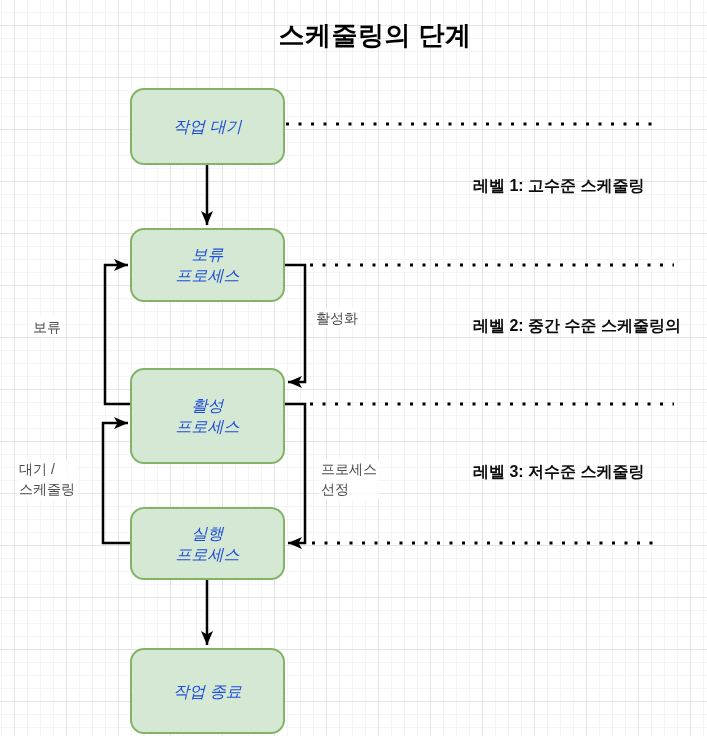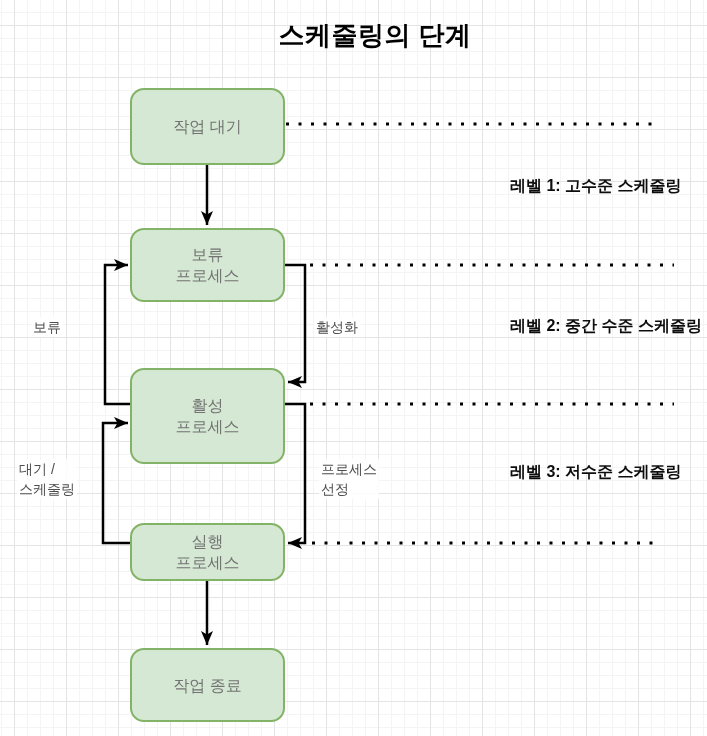--- a/index.html
+++ b/index.html
@@ -38,42 +38,42 @@
     background: #d5e8d4;
     border: 2px solid #82b366;
     border-radius: 14px;
     display: flex;
     align-items: center;
     justify-content: center;
   }
   .node-label {
     font-size: 16px;
     line-height: 21px;
-    color: #737373;
+    color: #1d4ed8;
     text-align: center;
     white-space: pre-line;
+    font-style: italic;
   }
 
   .edge-label {
     position: absolute;
     font-size: 14px;
     line-height: 20px;
     color: #4d4d4d;
     white-space: pre-line;
     background: rgba(255,255,255,0.85);
     padding: 0 2px;
   }
 
   .level-label {
     position: absolute;
     font-size: 16px;
     font-weight: bold;
     color: #0d0d0d;
     white-space: nowrap;
-    margin-left: 37px;
   }
 
   svg.wires {
     position: absolute;
     left: 0; top: 0;
     width: 707px; height: 736px;
     pointer-events: none;
   }
 </style>
 </head>
@@ -112,32 +112,32 @@
     <span class="node-label">작업 대기</span>
   </div>
   <div class="node" style="top:228px; height:74px;">
     <span class="node-label">보류
 프로세스</span>
   </div>
   <div class="node" style="top:368px; height:96px;">
     <span class="node-label">활성
 프로세스</span>
   </div>
-  <div class="node" style="top:523px; height:58px;">
+  <div class="node" style="top:507px; height:73px;">
     <span class="node-label">실행
 프로세스</span>
   </div>
-  <div class="node" style="top:648px; height:74px;">
+  <div class="node" style="top:648px; height:86px;">
     <span class="node-label">작업 종료</span>
   </div>
 
   <div class="edge-label" style="left:31px;  top:317px;">보류</div>
-  <div class="edge-label" style="left:314px; top:317px;">활성화</div>
+  <div class="edge-label" style="left:314px; top:309px;font-family:Liberation Mono, monospace;">활성화</div>
   <div class="edge-label" style="left:17px;  top:459px;">대기 /
 스케줄링</div>
   <div class="edge-label" style="left:319px; top:459px;">프로세스
 선정</div>
 
   <div class="level-label" style="left:473px; top:176px;">레벨 1: 고수준 스케줄링</div>
-  <div class="level-label" style="left:473px; top:316px;">레벨 2: 중간 수준 스케줄링</div>
+  <div class="level-label" style="left:473px; top:316px;">레벨 2: 중간 수준 스케줄링의</div>
   <div class="level-label" style="left:473px; top:462px;">레벨 3: 저수준 스케줄링</div>
 
 </div>
 
 </body></html>

